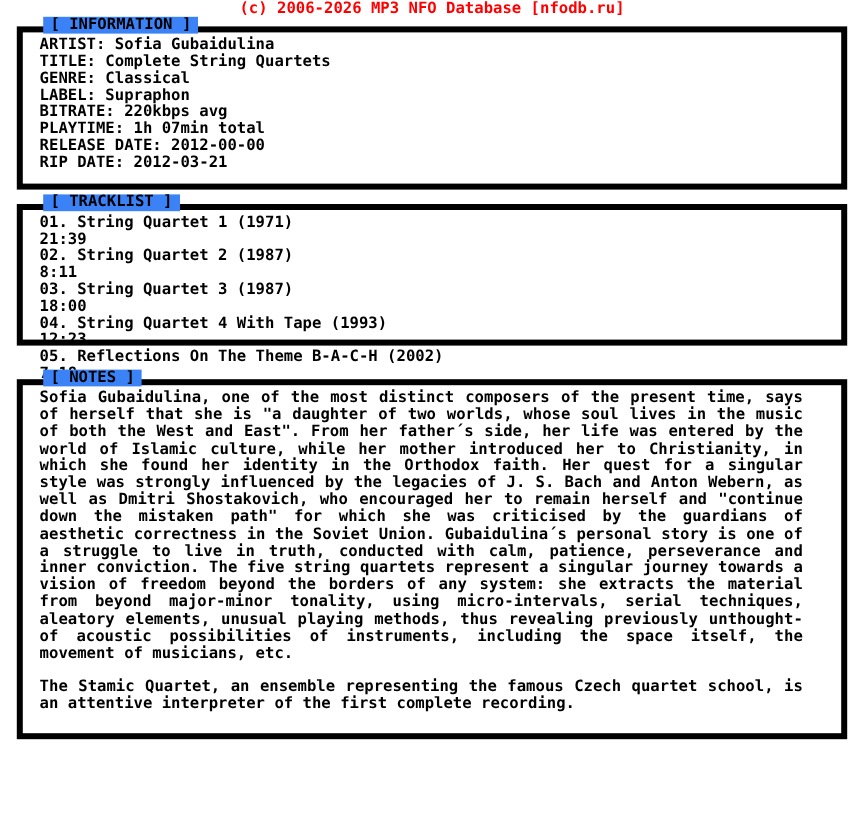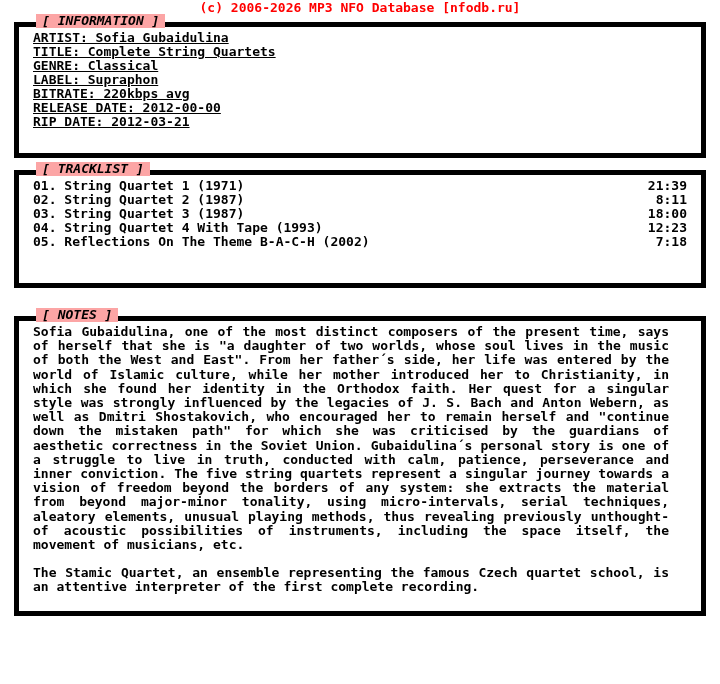--- a/index.html
+++ b/index.html
@@ -29,59 +29,59 @@
 
   
   .panel {
     position: relative;
     margin: 0 14px 0 14px;
   }
   .panel-title {
     position: absolute;
     top: -8px;
     left: 22px;
-    background: #fca5a5;
+    background: #3b82f6;
     padding: 0 6px;
     font-weight: bold;
     font-size: 13px;
     line-height: 14px;
     z-index: 3;
     white-space: nowrap;
-    font-style: italic;
   }
   .panel-box {
     border: 5px solid #000000;
     background: #ffffff;
     position: relative;
   }
   .panel-inner {
     padding: 8px 10px 8px 14px;
   }
 
   
   .info-line {
     white-space: pre;
     line-height: 14px;
     font-size: 13px;
     font-weight: bold;
   }
-  #panel-info .panel-box { height: 126px; text-decoration: underline; }
+  #panel-info .panel-box { height: 126px; }
   #panel-info { margin-top: 6px; }
 
   
   #panel-tracks { margin-top: 12px; }
   #panel-tracks .panel-box { height: 108px; }
   .track-row {
     display: flex;
     justify-content: space-between;
     line-height: 14px;
     font-size: 13px;
     font-weight: bold;
     white-space: pre;
     padding-right: 4px;
+    flex-direction: column;
   }
   .track-name { white-space: pre; }
   .track-time { white-space: pre; }
 
   
   #panel-notes { margin-top: 28px; }
   #panel-notes .panel-box { min-height: 290px; }
   .notes-para {
     font-size: 13px;
     font-weight: bold;
@@ -101,20 +101,21 @@
 
 <div class="panel" id="panel-info">
   <div class="panel-title">[ INFORMATION ]</div>
   <div class="panel-box">
     <div class="panel-inner pad-top">
       <div class="info-line">ARTIST: Sofia Gubaidulina</div>
       <div class="info-line">TITLE: Complete String Quartets</div>
       <div class="info-line">GENRE: Classical</div>
       <div class="info-line">LABEL: Supraphon</div>
       <div class="info-line">BITRATE: 220kbps avg</div>
+      <div class="info-line">PLAYTIME: 1h 07min total</div>
       <div class="info-line">RELEASE DATE: 2012-00-00</div>
       <div class="info-line">RIP DATE: 2012-03-21</div>
     </div>
   </div>
 </div>
 
 <div class="panel" id="panel-tracks">
   <div class="panel-title">[ TRACKLIST ]</div>
   <div class="panel-box">
     <div class="panel-inner pad-top">

